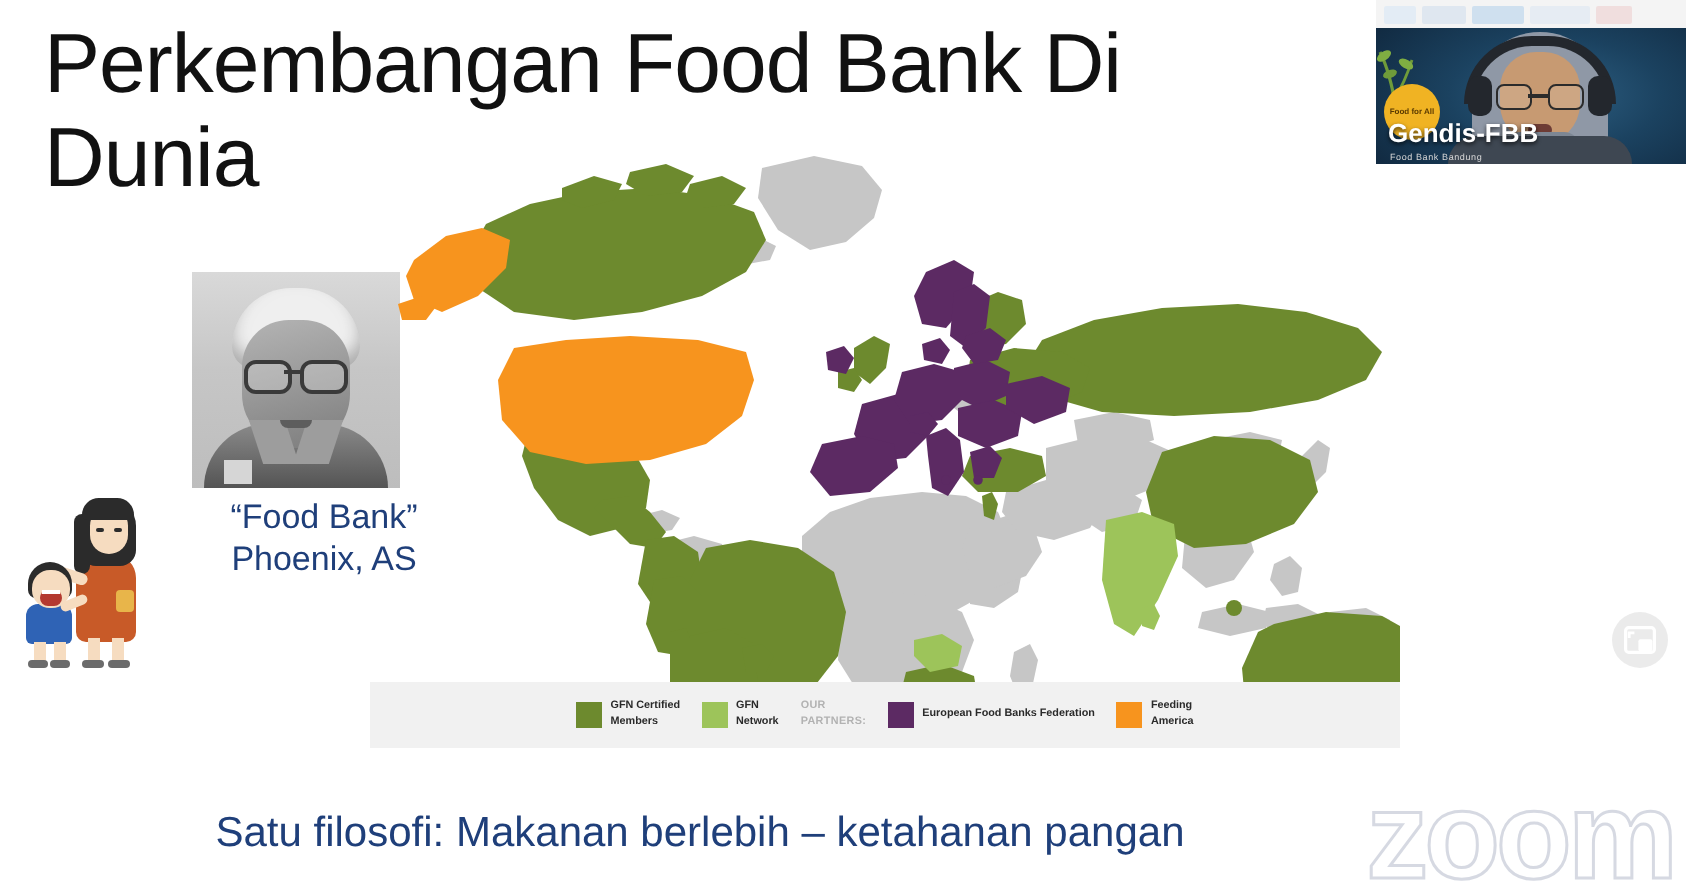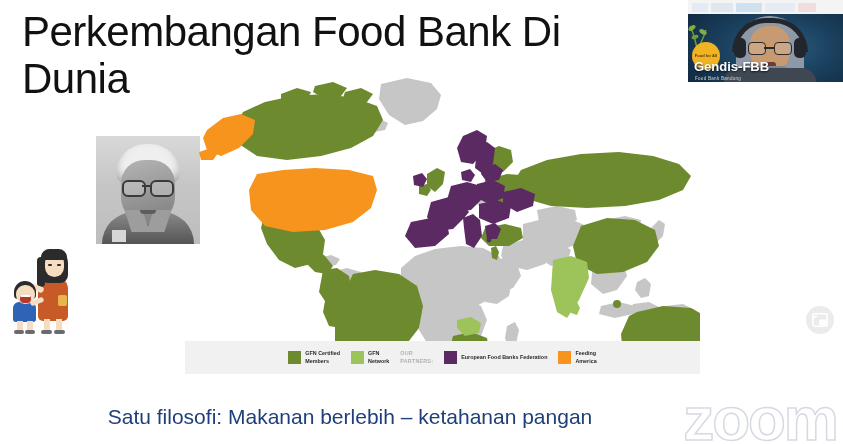--- a/index.html
+++ b/index.html
@@ -201,20 +201,22 @@
     <div class="c-shoeL"></div>
     <div class="c-shoeR"></div>
     <div class="c-hair"></div>
     <div class="c-face"></div>
     <div class="c-mouth"></div>
     <div class="c-tooth"></div>
     <div class="c-arm"></div>
   </div>
 
   <div id="caption">
+    <div class="l2">“Food Bank”</div>
+    <div class="l3">Phoenix, AS</div>
   </div>
 
   <div id="map-wrap">
     <svg id="map-svg" viewBox="0 0 515 290">
 
       <g fill="#c6c6c6">
 
         <path d="M196 16 l26 -6 24 5 10 12 -4 14 -14 12 -18 4 -16 -10 -10 -16 z"></path>
 
         <path d="M185 54 l10 -3 8 4 -3 7 -11 2 -5 -5 z"></path>

